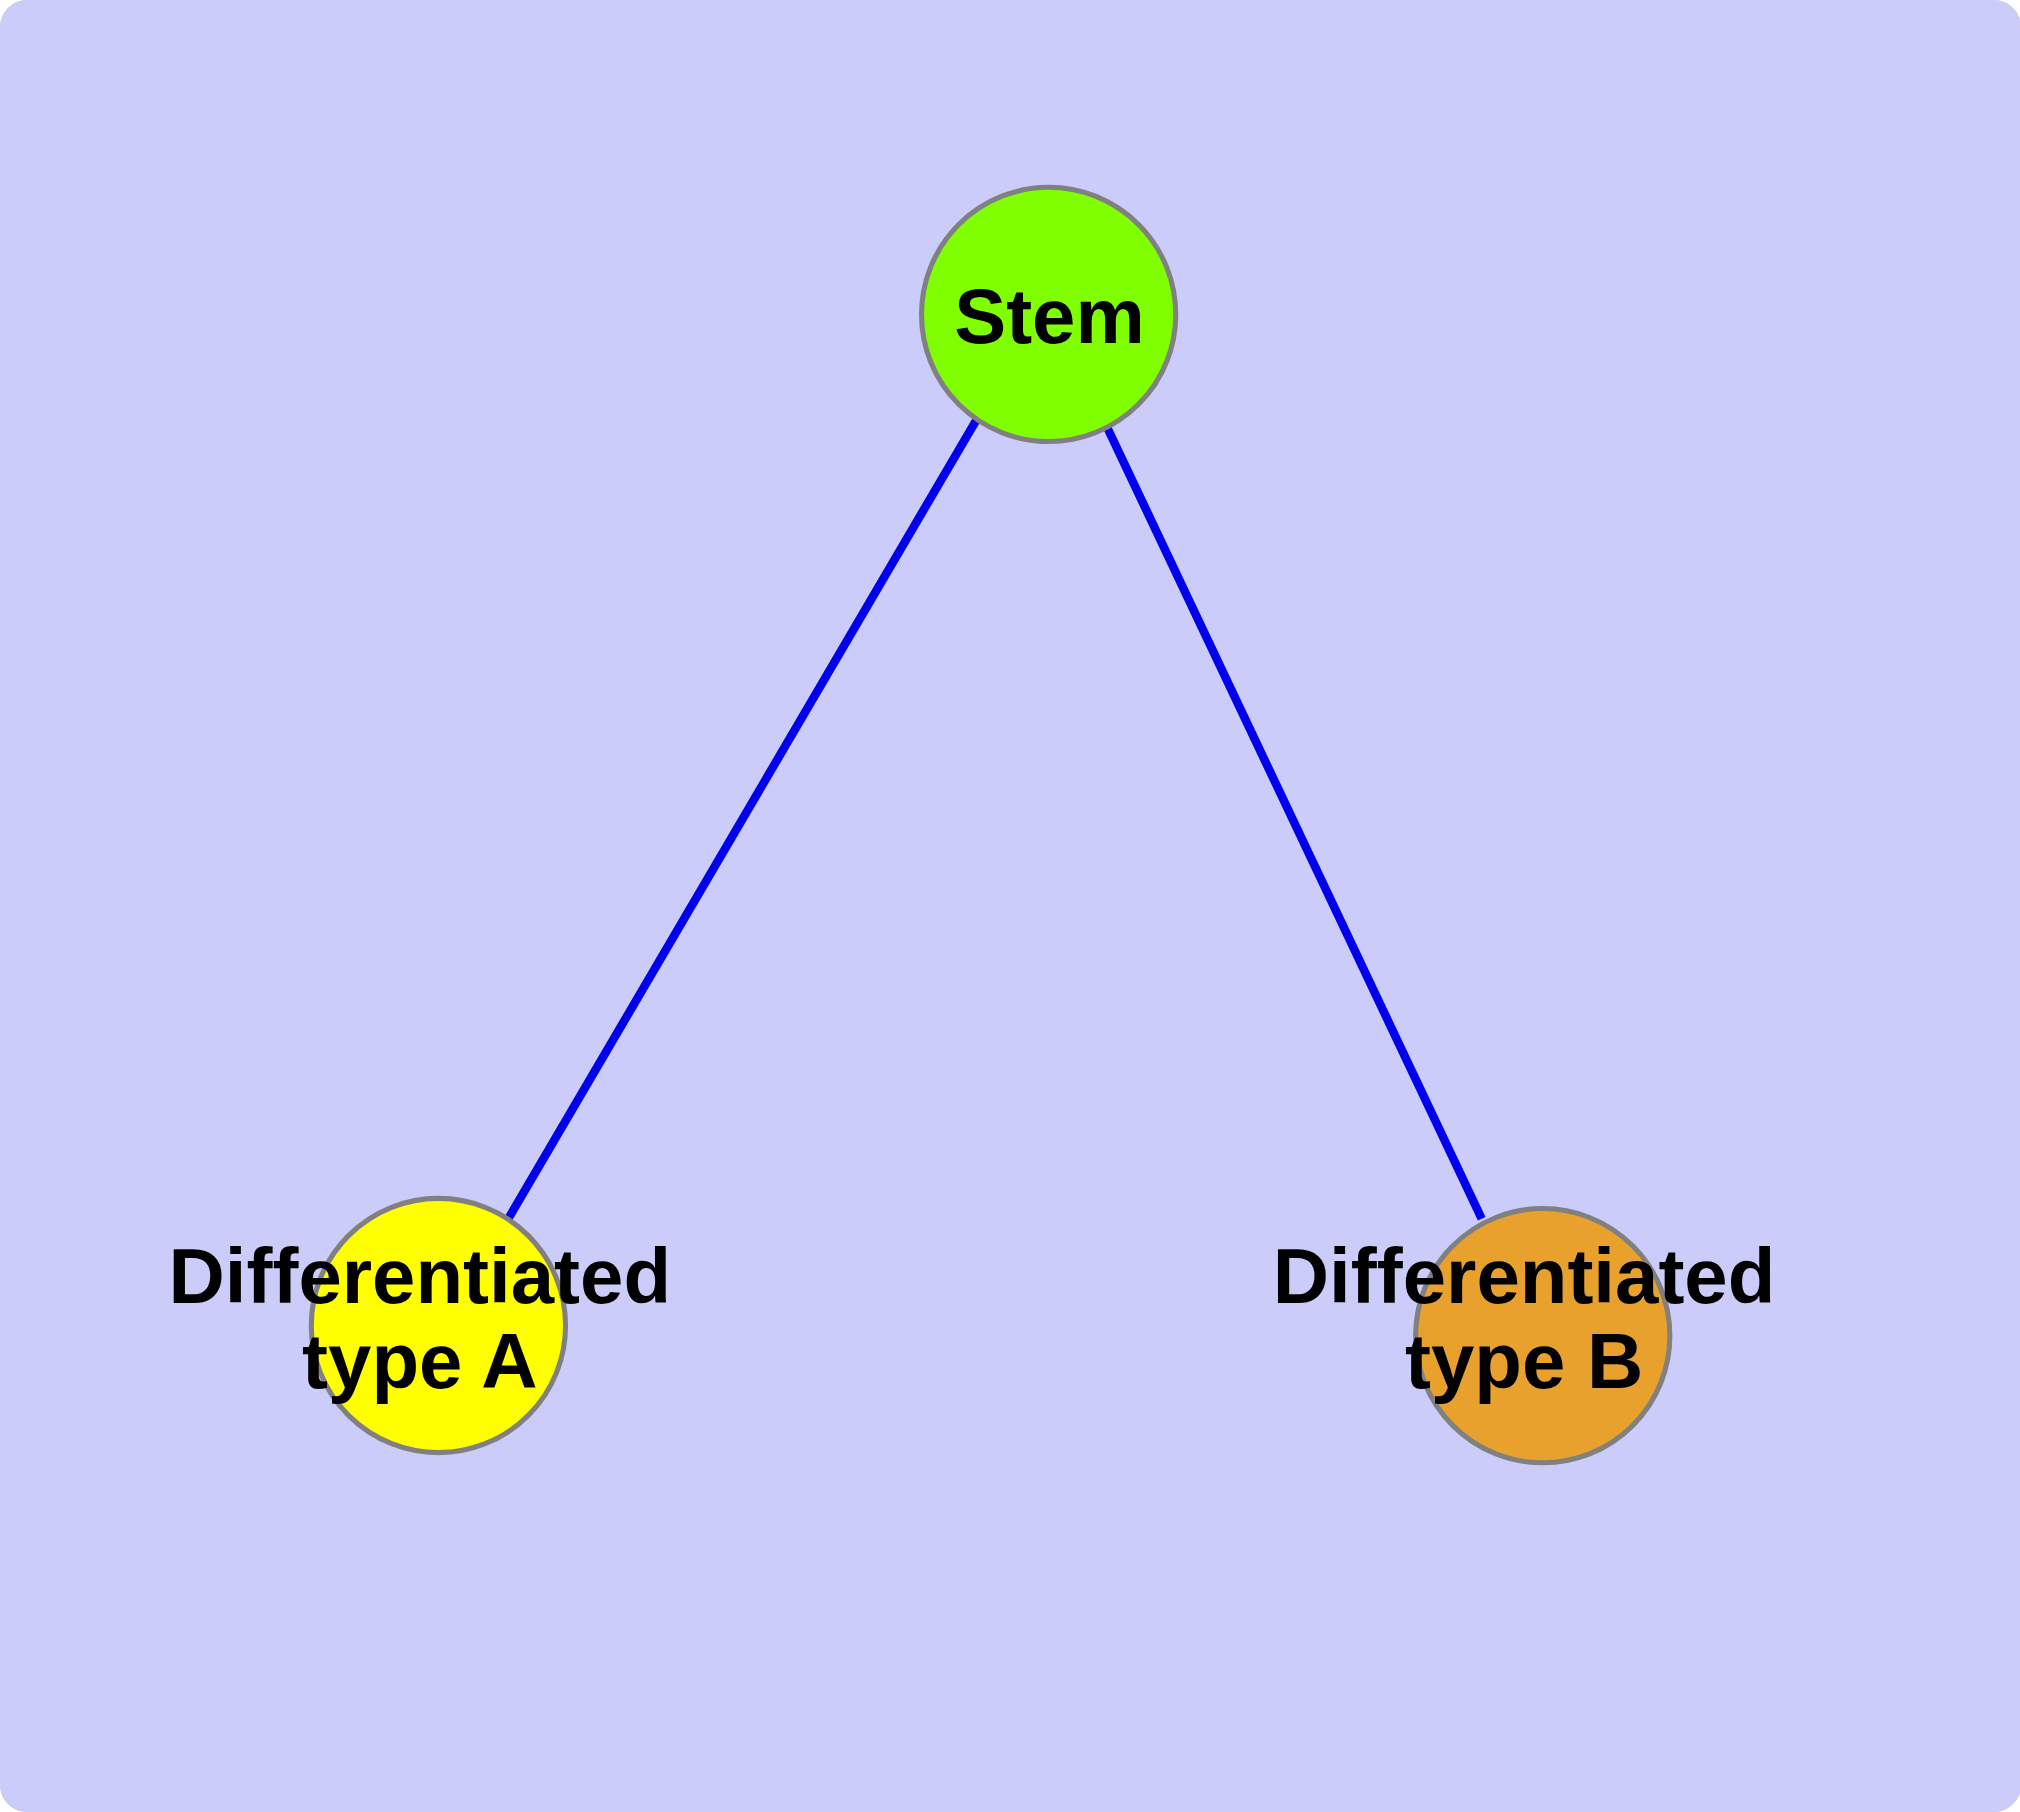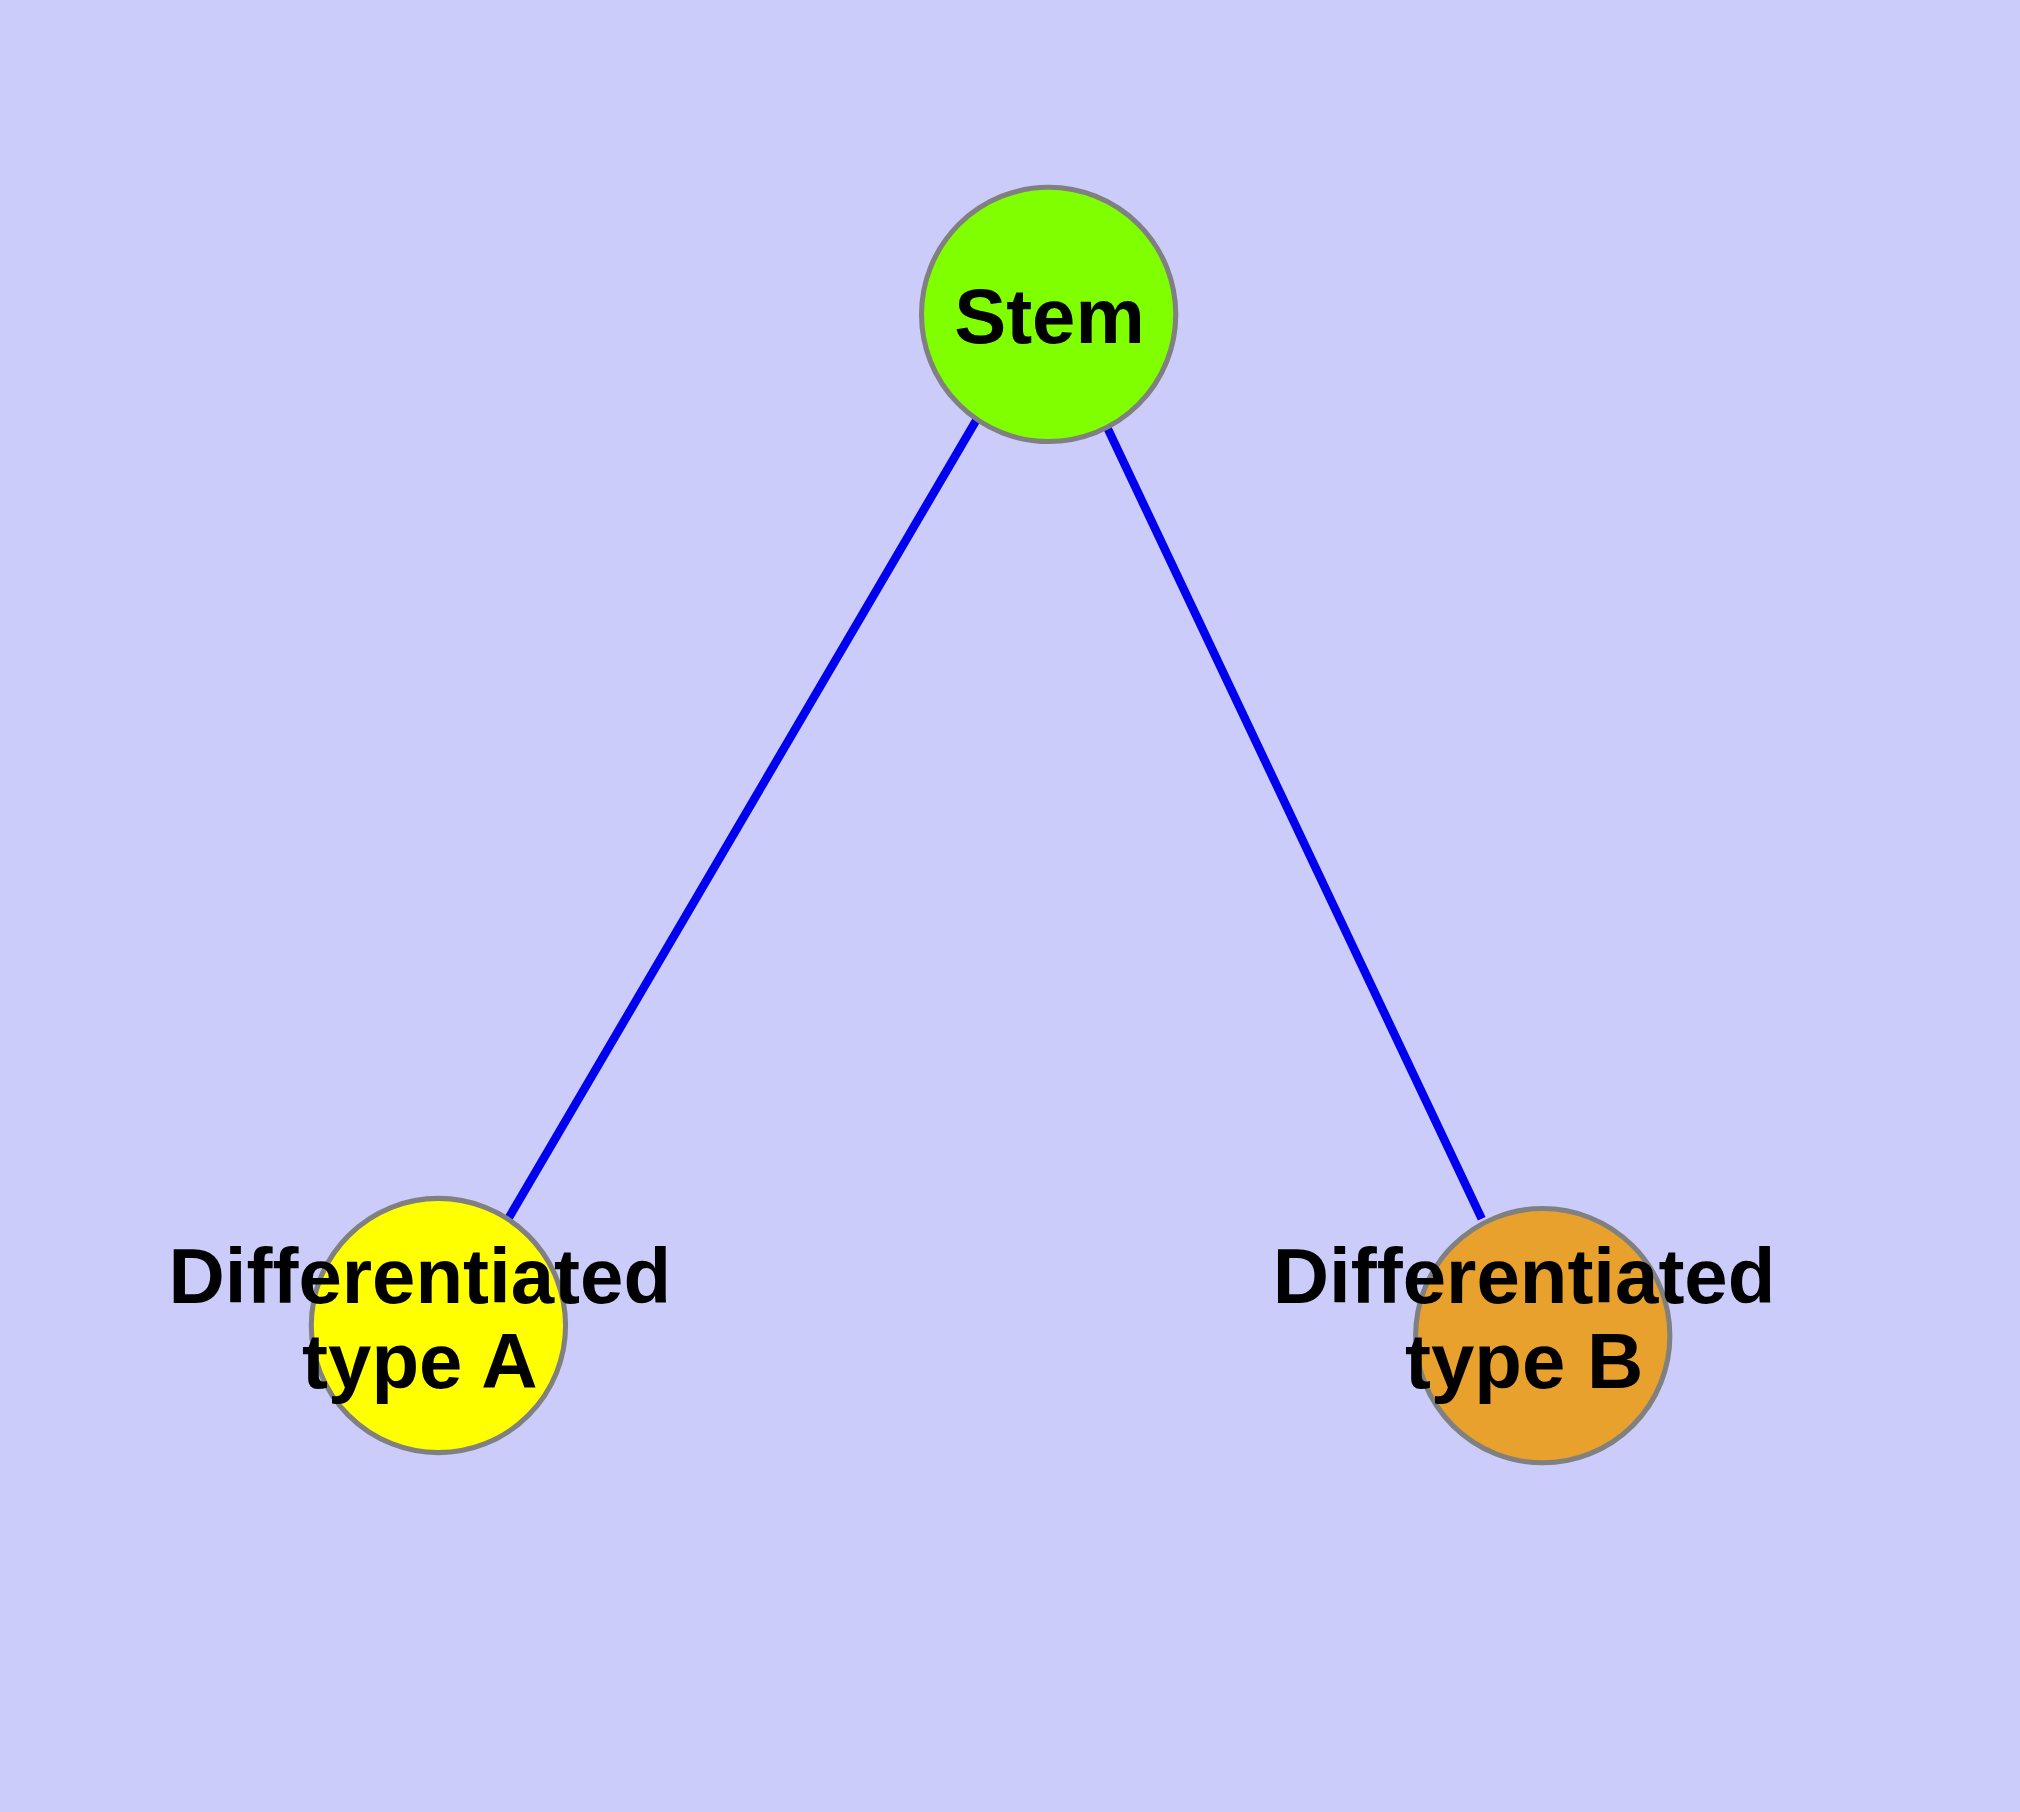--- a/index.html
+++ b/index.html
@@ -7,20 +7,21 @@
     margin: 0;
     padding: 0;
     background: #ffffff;
   }
   #canvas {
     position: relative;
     width: 2021px;
     height: 1812px;
     overflow: hidden;
     font-family: "Liberation Sans", sans-serif;
+    border-radius: 27px;
   }
   #graph-svg {
     position: absolute;
     left: 0;
     top: 0;
     width: 2021px;
     height: 1812px;
     display: block;
   }
   .node-label {

